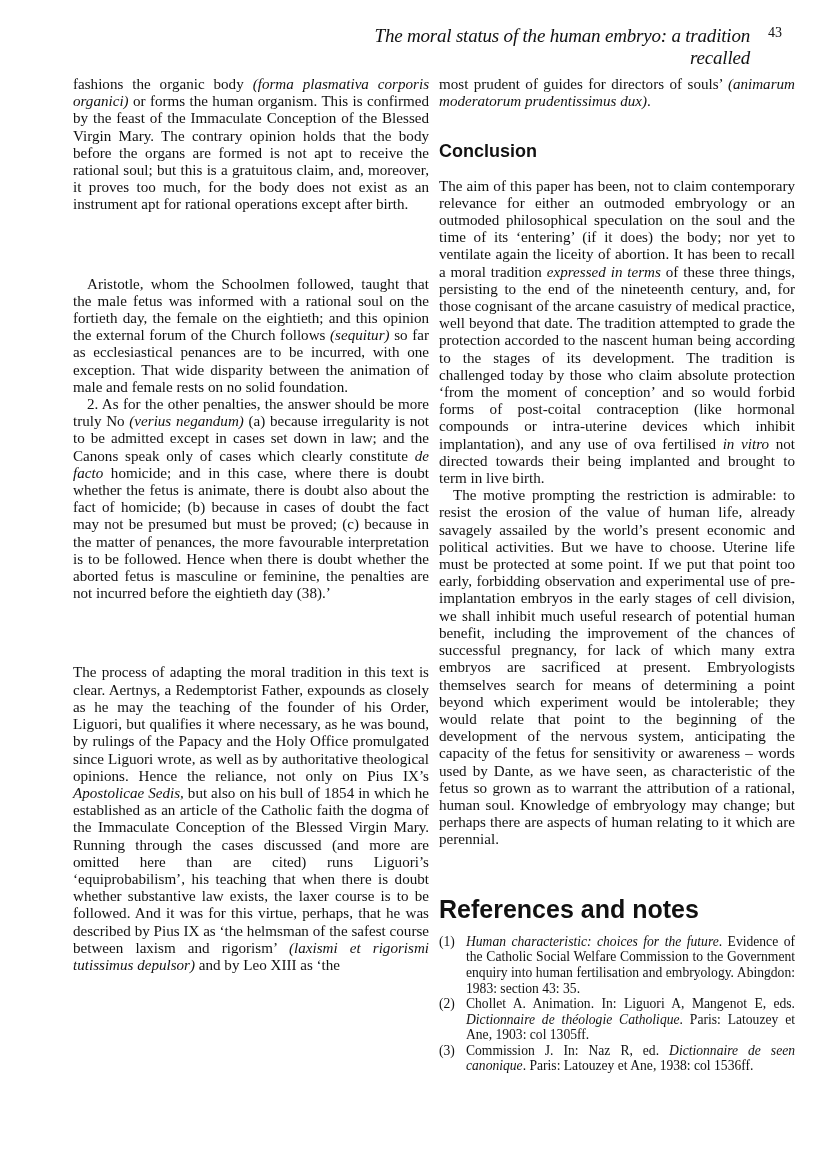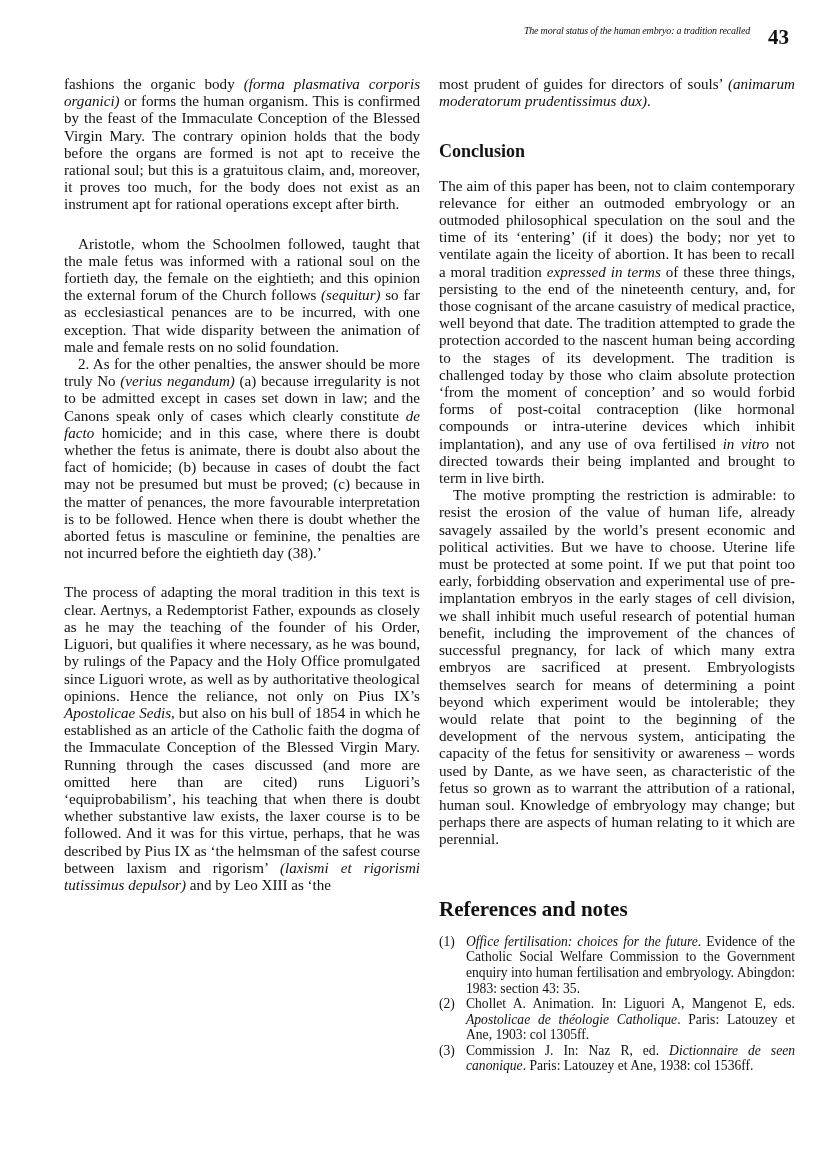--- a/index.html
+++ b/index.html
@@ -1,30 +1,30 @@
 <!DOCTYPE html>
 <html><head>
 <meta charset="utf-8">
 <style>
   html, body { margin: 0; padding: 0; background: #ffffff; }
   body { width: 816px; height: 1163px; position: relative; overflow: hidden;
          font-family: "Liberation Serif", "DejaVu Serif", serif; color: #111111; }
   .running-head { position: absolute; top: 25px; left: 360px; width: 390px; text-align: right;
-         font-style: italic; font-size: 10px; letter-spacing: -0.2px; }
-  .page-num { position: absolute; top: 25px; left: 768px; font-weight: bold; font-size: 21px; }
+         font-style: italic; font-size: 19px; letter-spacing: -0.2px; }
+  .page-num { position: absolute; top: 25px; left: 768px; font-weight: normal; font-size: 14px; }
   .col { position: absolute; top: 76px; width: 356px; font-size: 15.1px; line-height: 17.2px;
          text-align: justify; hyphens: none; }
-  .col.left { left: 64px; font-family: Liberation Serif, serif; }
+  .col.left { left: 73px; font-family: Liberation Serif, serif; }
   .col.right { left: 439px; }
   p { margin: 0; }
   .indent { text-indent: 14px; }
-  .gap-med { margin-top: 22px; }
-  h2 { font-weight: bold; margin: 0; font-family: Liberation Serif, serif; }
+  .gap-med { margin-top: 62px; }
+  h2 { font-weight: bold; margin: 0; font-family: Liberation Sans, sans-serif; }
   .h-concl { font-size: 18px; margin-top: 33px; margin-bottom: 17px; }
-  .h-refs { font-size: 21px; margin-top: 52px; margin-bottom: 16px; }
+  .h-refs { font-size: 25px; margin-top: 52px; margin-bottom: 16px; }
   .refs { list-style: none; padding: 0; margin: 0; font-size: 13.6px; line-height: 15.6px; }
   .refs li { position: relative; padding-left: 27px; text-align: justify; }
   .refs .num { position: absolute; left: 0; top: 0; }
   i, em { font-style: italic; }
 </style>
 </head>
 <body>
 
 <div>
   <div class="running-head">The moral status of the human embryo: a tradition recalled</div>
@@ -48,17 +48,17 @@
 
   <h2 class="h-concl">Conclusion</h2>
 
   <p><span>The aim of this paper has been, not to claim contemporary relevance for either an outmoded embryology or an outmoded philosophical speculation on the soul and the time of its ‘entering’ (if it does) the body; nor yet to ventilate again the liceity of abortion. It has been to recall a moral tradition </span><i>expressed in terms</i><span> of these three things, persisting to the end of the nineteenth century, and, for those cognisant of the arcane casuistry of medical practice, well beyond that date. The tradition attempted to grade the protection accorded to the nascent human being according to the stages of its development. The tradition is challenged today by those who claim absolute protection ‘from the moment of conception’ and so would forbid forms of post-coital contraception (like hormonal compounds or intra-uterine devices which inhibit implantation), and any use of ova fertilised </span><i>in vitro</i><span> not directed towards their being implanted and brought to term in live birth.</span></p>
 
   <p class="indent"><span>The motive prompting the restriction is admirable: to resist the erosion of the value of human life, already savagely assailed by the world’s present economic and political activities. But we have to choose. Uterine life must be protected at some point. If we put that point too early, forbidding observation and experimental use of pre-implantation embryos in the early stages of cell division, we shall inhibit much useful research of potential human benefit, including the improvement of the chances of successful pregnancy, for lack of which many extra embryos are sacrificed at present. Embryologists themselves search for means of determining a point beyond which experiment would be intolerable; they would relate that point to the beginning of the development of the nervous system, anticipating the capacity of the fetus for sensitivity or awareness – words used by Dante, as we have seen, as characteristic of the fetus so grown as to warrant the attribution of a rational, human soul. Knowledge of embryology may change; but perhaps there are aspects of human relating to it which are perennial.</span></p>
 
   <h2 class="h-refs">References and notes</h2>
 
   <ol class="refs">
-    <li><span class="num">(1)</span><i>Office fertilisation: choices for the future</i><span>. Evidence of the Catholic Social Welfare Commission to the Government enquiry into human fertilisation and embryology. Abingdon: 1983: section 43: 35.</span></li>
-    <li><span class="num">(2)</span><span>Chollet A. Animation. In: Liguori A, Mangenot E, eds. </span><i>Apostolicae de théologie Catholique</i><span>. Paris: Latouzey et Ane, 1903: col 1305ff.</span></li>
+    <li><span class="num">(1)</span><i>Human characteristic: choices for the future</i><span>. Evidence of the Catholic Social Welfare Commission to the Government enquiry into human fertilisation and embryology. Abingdon: 1983: section 43: 35.</span></li>
+    <li><span class="num">(2)</span><span>Chollet A. Animation. In: Liguori A, Mangenot E, eds. </span><i>Dictionnaire de théologie Catholique</i><span>. Paris: Latouzey et Ane, 1903: col 1305ff.</span></li>
     <li><span class="num">(3)</span><span>Commission J. In: Naz R, ed. </span><i>Dictionnaire de seen canonique</i><span>. Paris: Latouzey et Ane, 1938: col 1536ff.</span></li>
   </ol>
 </div>
 
 </body></html>

